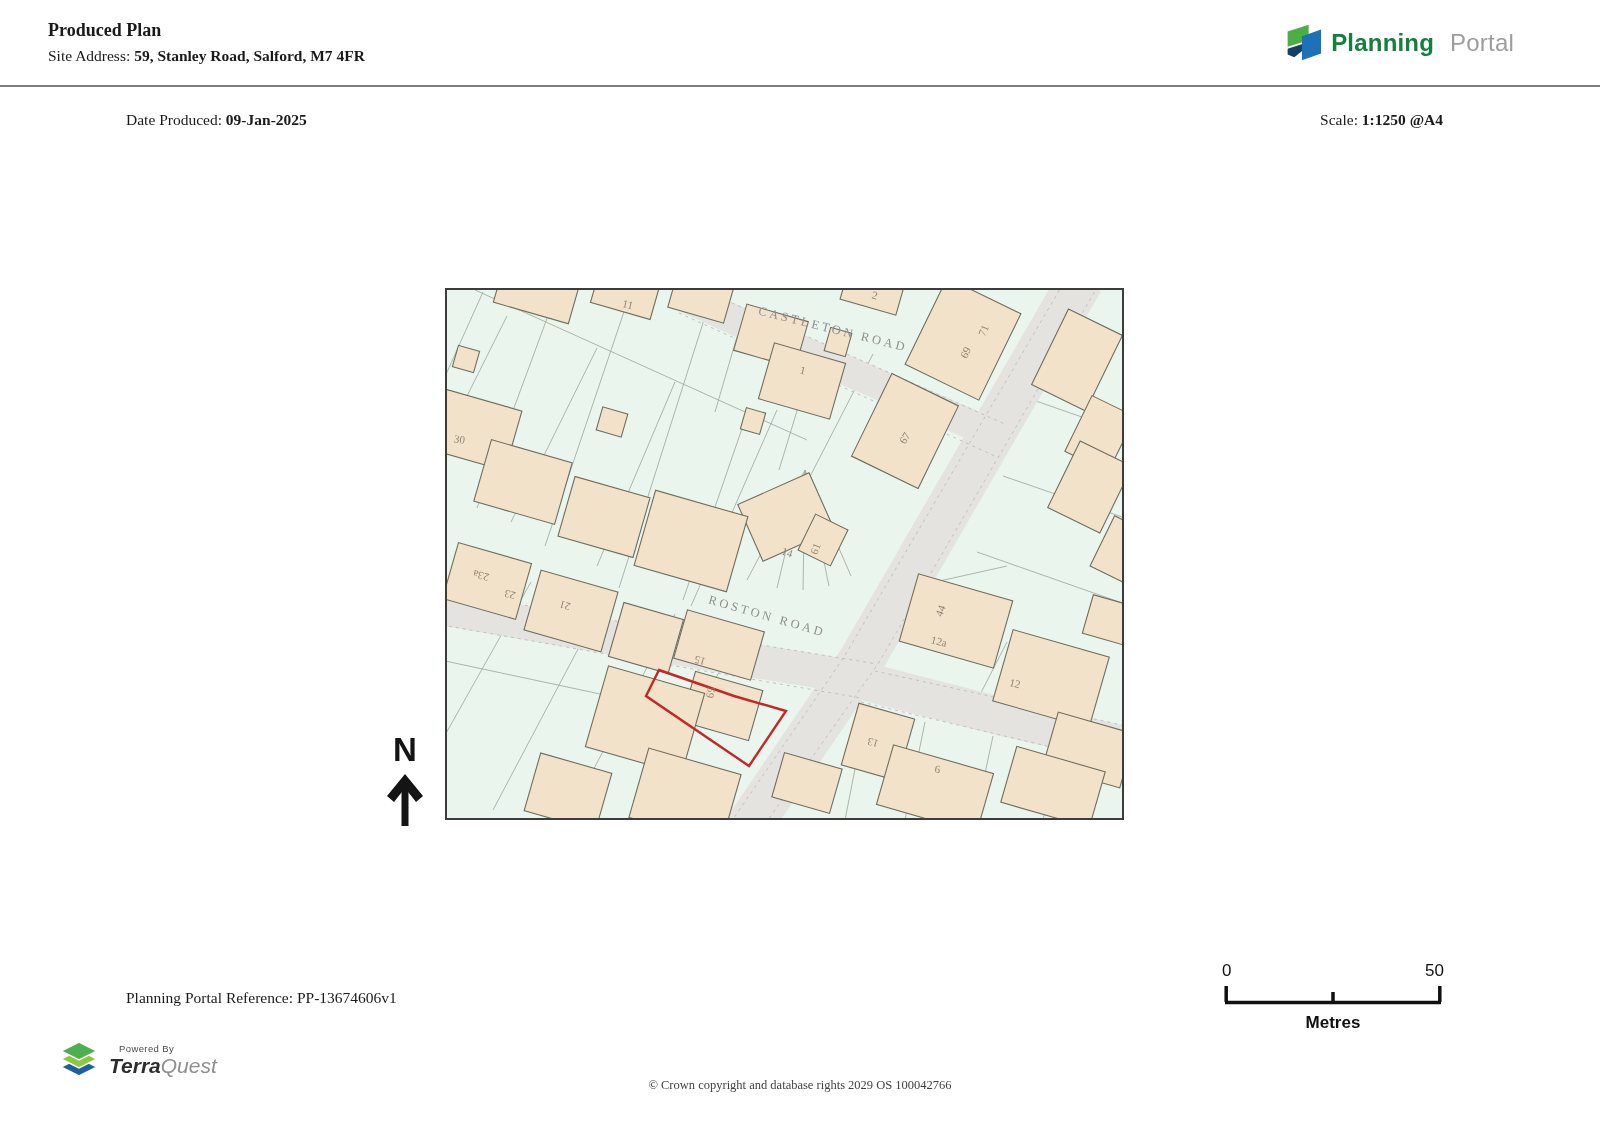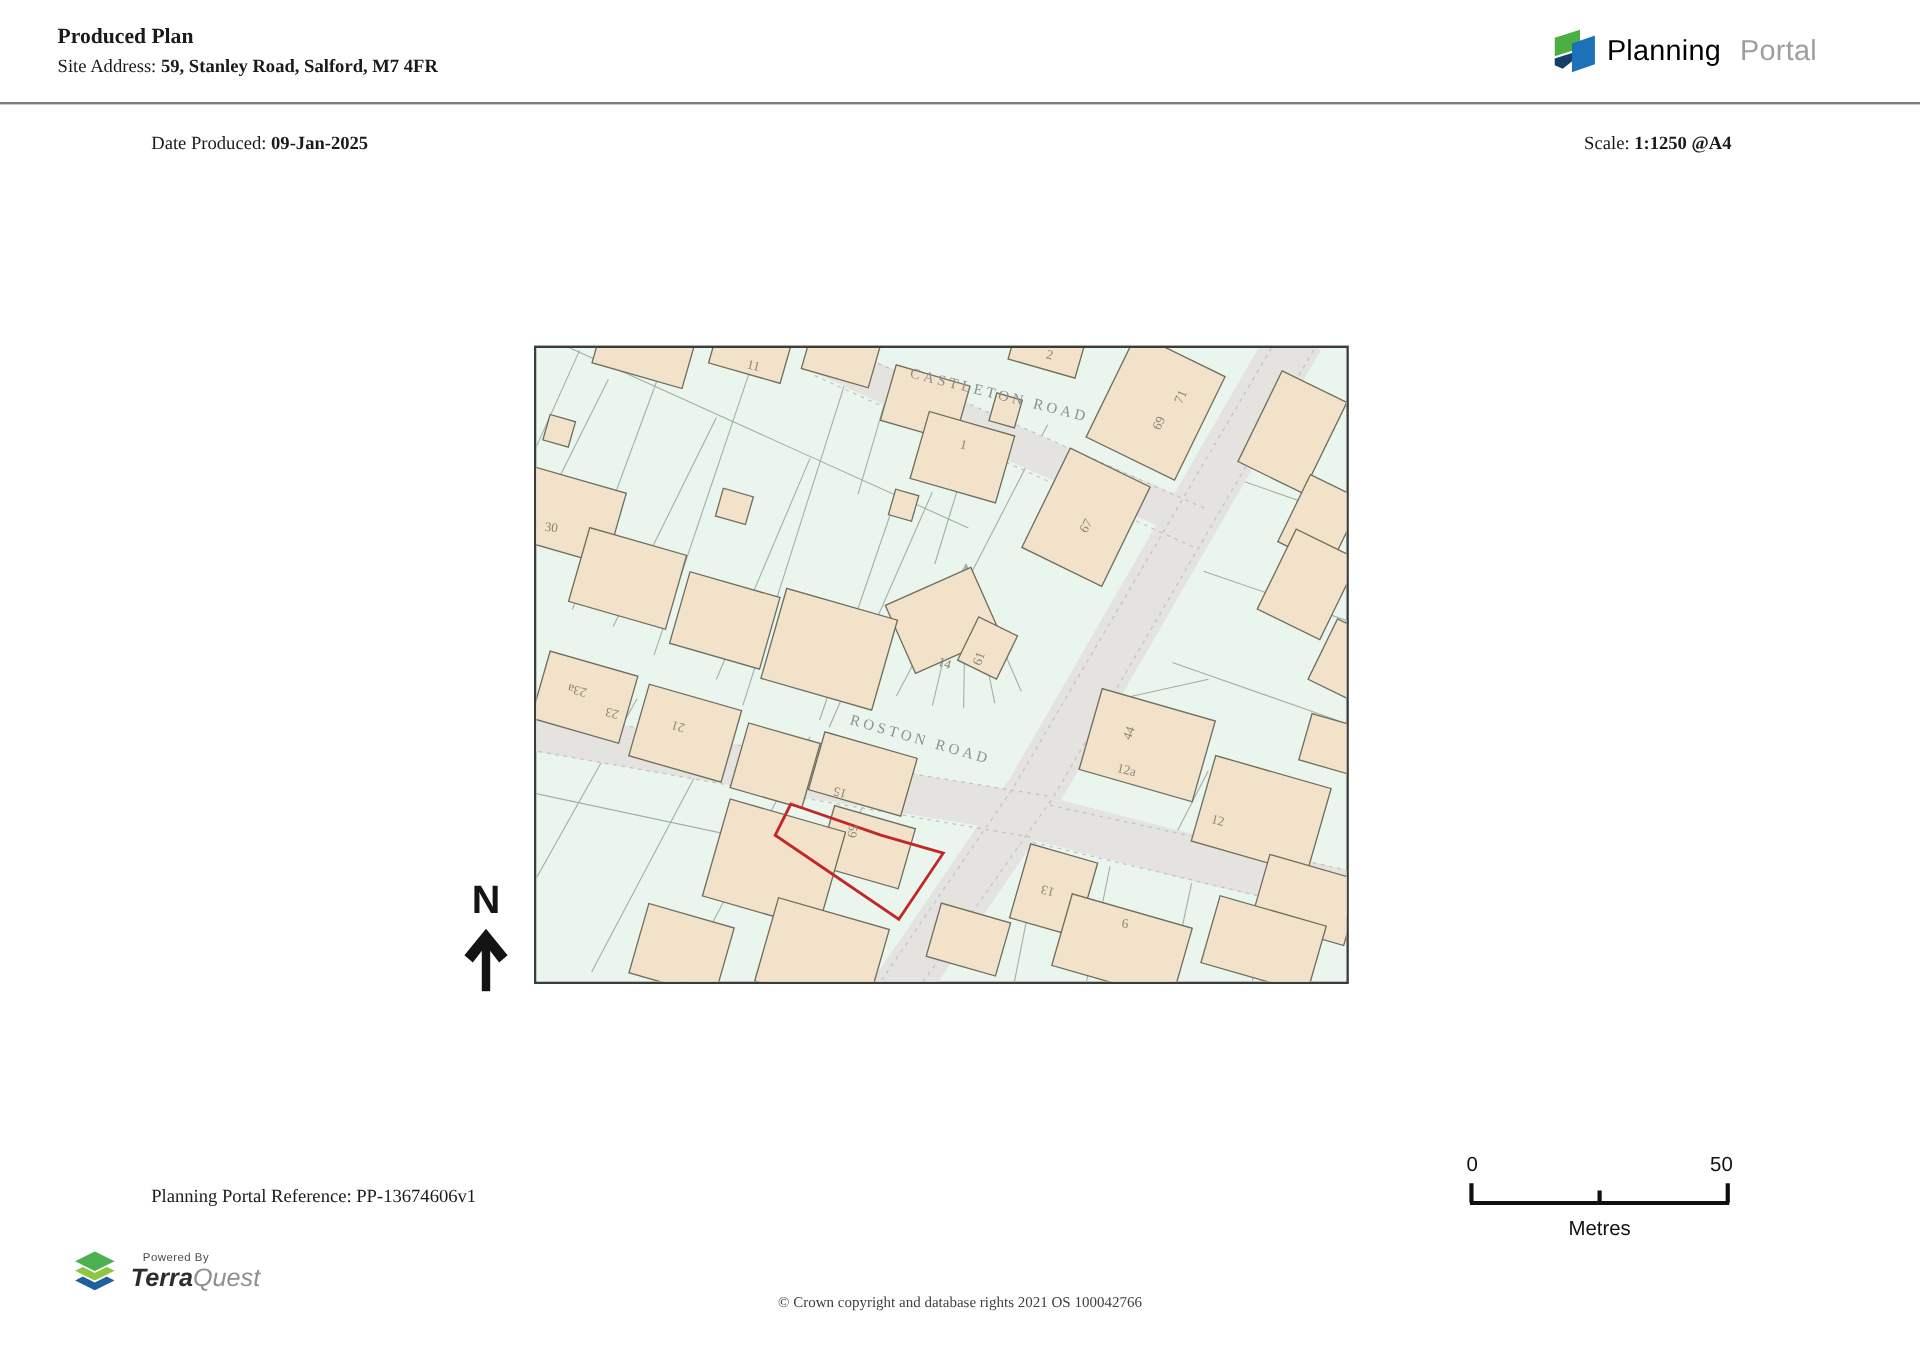--- a/index.html
+++ b/index.html
@@ -19,21 +19,21 @@
 
   
   .hdr-title{left:48px;top:20px;font-size:18px;font-weight:bold;}
   .hdr-addr{left:48px;top:47px;font-size:15.5px;}
   .hdr-addr b{font-weight:bold;}
   .rule{left:0;top:85px;width:1600px;height:2px;background:#7c7c7c;}
 
   
   .pp-logo{right:86px;top:20px;display:flex;align-items:center;gap:8px;}
   .pp-text{font-family:"Liberation Sans","DejaVu Sans",sans-serif;font-size:24px;letter-spacing:.2px;}
-  .pp-text .p1{font-weight:normal;color:#000000;}
+  .pp-text .p1{font-weight:bold;color:#15803d;}
   .pp-text .p2{font-weight:normal;color:#9d9d9d;margin-left:16px;}
 
   
   .meta-date{left:126px;top:111px;font-size:15.5px;}
   .meta-scale{right:157px;top:111px;font-size:15.5px;}
   .meta b{font-weight:bold;}
 
   
   .map-frame{left:445px;top:288px;width:679px;height:532px;border:2px solid #3c3c3c;background:var(--parcel-fill);}
   .map-frame svg{display:block;}
@@ -51,21 +51,21 @@
   .north svg{margin-top:6px;}
 
   
   .ref-line{left:126px;top:989px;font-size:15.5px;}
   .ref-line b{font-weight:normal;}
   .copyright{left:800px;top:1078px;transform:translateX(-50%);font-size:12.5px;color:#3f3f3f;white-space:nowrap;}
 
   
   .scalebar{left:1222px;top:962px;width:222px;font-family:"Liberation Sans","DejaVu Sans",sans-serif;color:#101010;}
   .scalebar .nums{display:flex;justify-content:space-between;font-size:17px;line-height:1.1;margin-bottom:2px;}
-  .scalebar .unit{text-align:center;font-size:17px;margin-top:4px;}
+  .scalebar .unit{text-align:center;font-size:17px;margin-top:4px;font-weight:bold;}
 
   
   .tq{left:58px;top:1040px;display:flex;align-items:center;gap:9px;font-family:"Liberation Sans","DejaVu Sans",sans-serif;}
   .tq-powered{font-size:9.5px;color:#4a4a4a;letter-spacing:.4px;margin-bottom:1px;margin-left:10px;}
   .tq-name{font-size:21px;line-height:1;font-style:italic;}
   .tq-name .p1{font-weight:bold;color:#2d2d2d;}
   .tq-name .p2{font-weight:normal;color:#8f8f8f;}
 </style>
 </head>
 <body>
@@ -252,13 +252,13 @@
     <polygon points="21,2 39,11 21,20 3,11" fill="#4caf50" stroke="#fff" stroke-width="1.4"></polygon>
   </svg>
   <div>
     <div class="tq-powered">Powered By</div>
     <div class="tq-name">
       <span class="p1">Terra</span><span class="p2">Quest</span>
     </div>
   </div>
 </div>
 
-<div class="abs copyright">© Crown copyright and database rights 2021 OS 100042766</div>
+<div class="abs copyright">© Crown copyright and database rights 2029 OS 100042766</div>
 
 </body></html>

